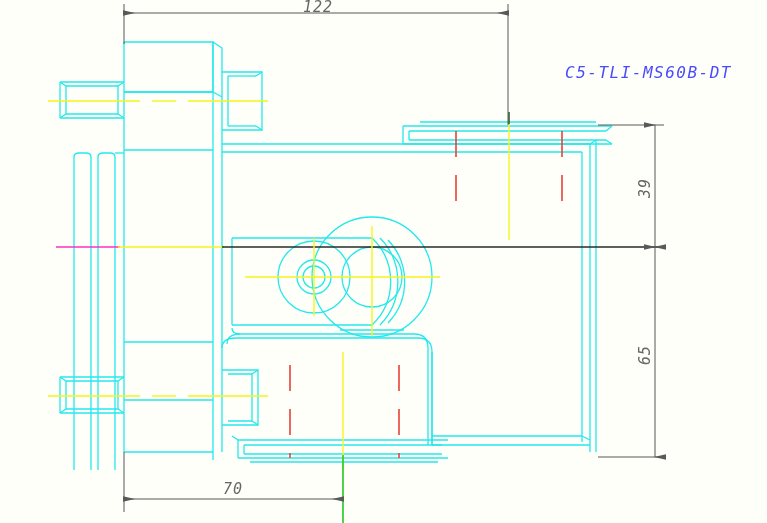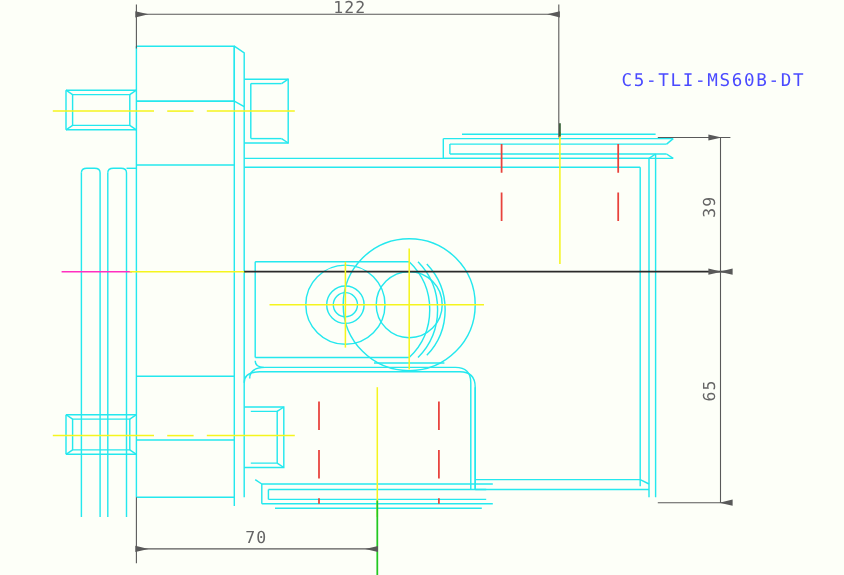--- a/index.html
+++ b/index.html
@@ -11,20 +11,21 @@
     width: 767px;
     height: 523px;
     overflow: hidden;
     font-family: "DejaVu Sans Mono", monospace;
   }
   #drawing-root {
     position: relative;
     width: 671px;
     height: 523px;
     background: #1d4ed8;
+    font-style: italic;
   }
   svg#cad-canvas {
     display: block;
     width: 767px;
     height: 523px;
   }
   .dim-text {
     font-family: "DejaVu Sans Mono", monospace;
     font-size: 15px;
     fill: #666666;

